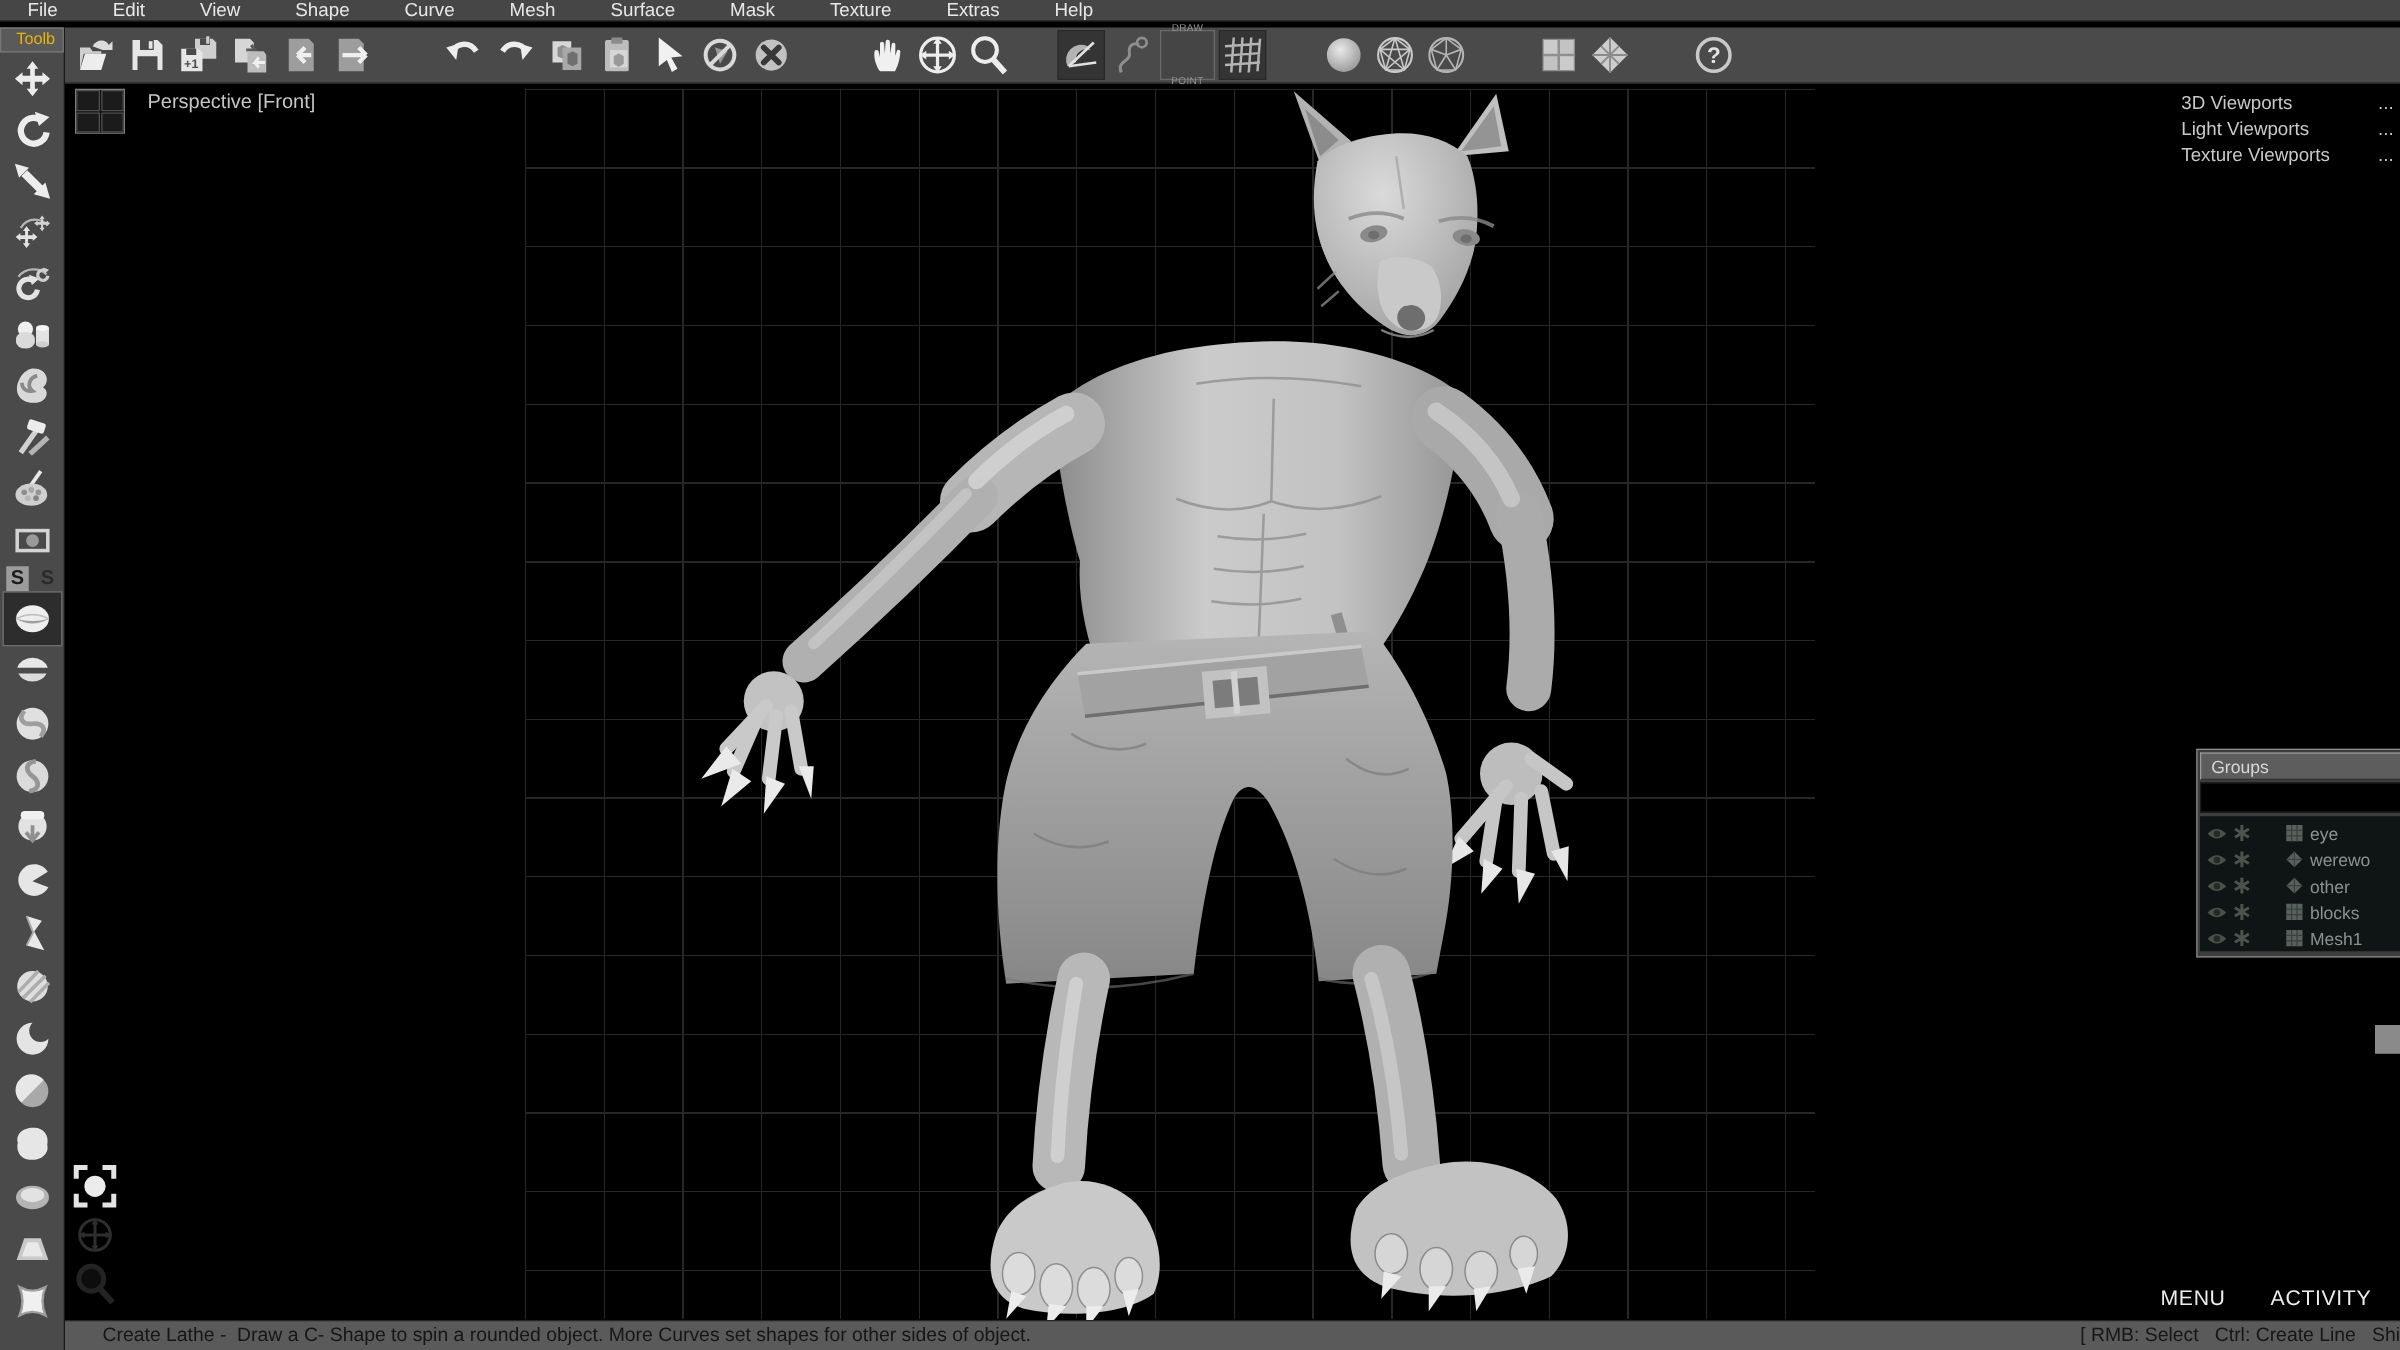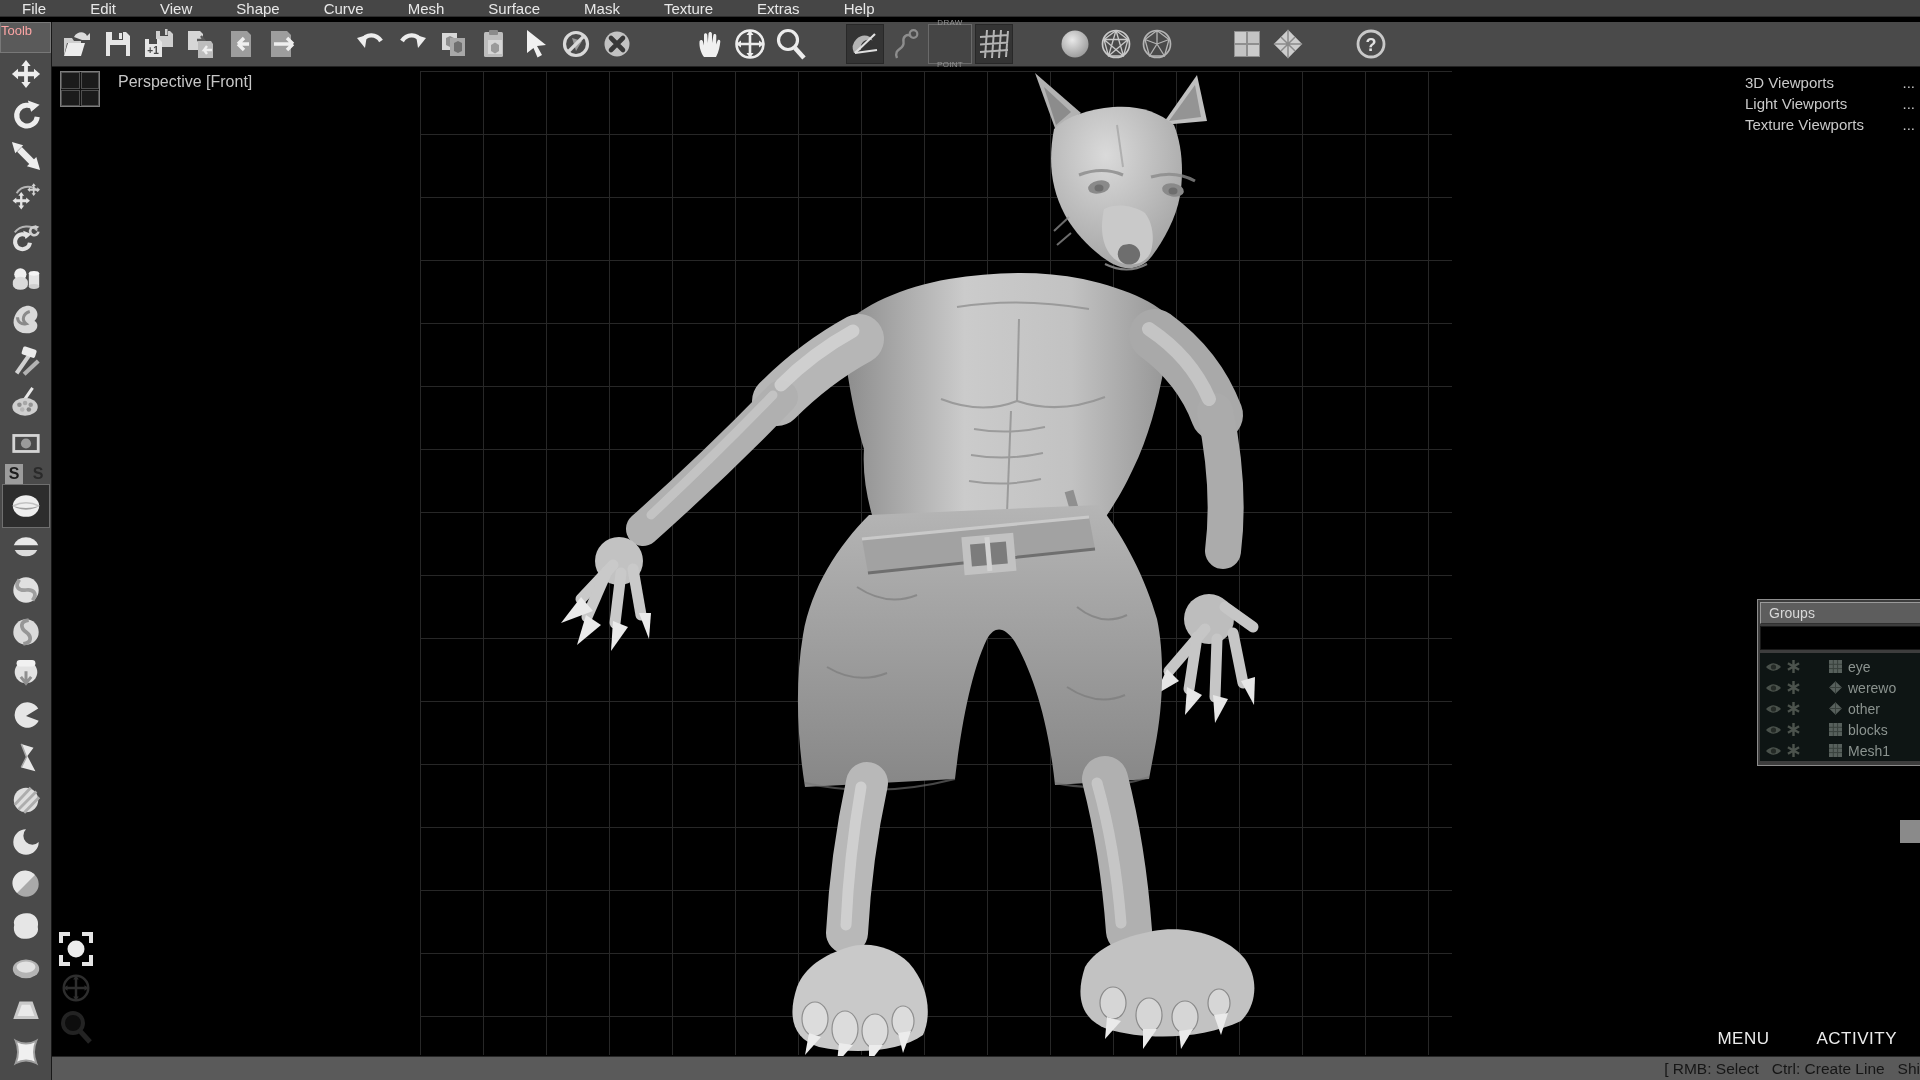--- a/index.html
+++ b/index.html
@@ -28,22 +28,22 @@
     display:flex; flex-direction:column; align-items:center; justify-content:center;
     font-size:8px; color:#919191; line-height:1.25; letter-spacing:.3px;gap:32px;
   }
   
   .leftrail {
     position:absolute; left:0; top:22px; width:52px; height:1058px;
     background:#4a4a4a; border-right:1px solid #181818; z-index:35;
     display:flex; flex-direction:column; align-items:center;
   }
   .rail-tab {
-    width:100%; height:31px; background:#5a5a5a; border:1px solid #787878;
-    color:#fca5a5; font-size:13px; padding-left:0; overflow:hidden; white-space:nowrap;
+    width:100%; height:20px; background:#5a5a5a; border:1px solid #787878;
+    color:#eab308; font-size:13px; padding-left:12px; overflow:hidden; white-space:nowrap;
   }
   .rtool { width:46px; height:41px; flex:0 0 auto; display:flex; align-items:center; justify-content:center; }
   .stool { width:46px; height:42px; flex:0 0 auto; display:flex; align-items:center; justify-content:center; }
   .stool.selected { background:#2d2d2d; outline:1px solid #6f6f6f; }
   .srow {
     width:100%; height:22px; flex:0 0 auto; display:flex; align-items:center; gap:6px;
     padding-left:5px; font-weight:bold; font-size:16px; color:#1d1d1d;
   }
   .srow .scell1 { background:#9c9c9c; width:18px; text-align:center; height:20px; line-height:20px; }
   .srow .scell2 { width:18px; text-align:center; height:20px; line-height:20px; color:#2a2a2a; }
@@ -59,21 +59,21 @@
   .quad-icon {
     position:absolute; left:8px; top:4px; width:40px; height:36px;
     border:1px solid #7d7d7d; background:#111;
     display:grid; grid-template-columns:1fr 1fr; grid-template-rows:1fr 1fr; gap:1px;
   }
   .quad-icon div { background:#1b1b1b; border:1px solid #4f4f4f; }
   .vp-viewlabel { position:absolute; left:66px; top:6px; color:#c6c6c6; font-size:16px; }
   .vp-lists { position:absolute; right:5px; top:3px; width:170px; color:#c9c9c9; font-size:15px; }
   .vp-list-row { display:flex; justify-content:space-between; height:21px; align-items:flex-end; }
   .vp-bl { position:absolute; }
-  .vp-menu { position:absolute; right:23px; top:962px; display:flex; gap:47px; color:#ececec; font-size:17px; letter-spacing:.5px; }
+  .vp-menu { position:absolute; right:23px; top:962px; display:flex; gap:36px; color:#ececec; font-size:17px; letter-spacing:.5px; }
   
   .groups {
     position:absolute; left:1705px; top:532px; width:180px; height:167px;
     background:#3d3d3d; border:1px solid #8c8c8c; padding:2px; z-index:20;
   }
   .groups-header {
     height:22px; background:#5d5d5d; border:1px solid #9a9a9a; border-bottom-color:#303030;
     color:#d8d8d8; font-size:14px; padding:2px 0 0 8px;
   }
   .groups-search { height:24px; margin-top:2px; background:#000; border:1px solid #1a1a1a; }
@@ -752,14 +752,15 @@
 
     <span class="g-label">Mesh1</span>
   </div>
 </div>
   </div>
 </div>
 
 <div class="scroll-handle"></div>
 
 <div class="statusbar">
+  <span class="status-msg">Create Lathe -  Draw a C- Shape to spin a rounded object. More Curves set shapes for other sides of object.</span>
   <span class="status-hints">[ RMB: Select   Ctrl: Create Line   Shi</span>
 </div>
 
 </body></html>

